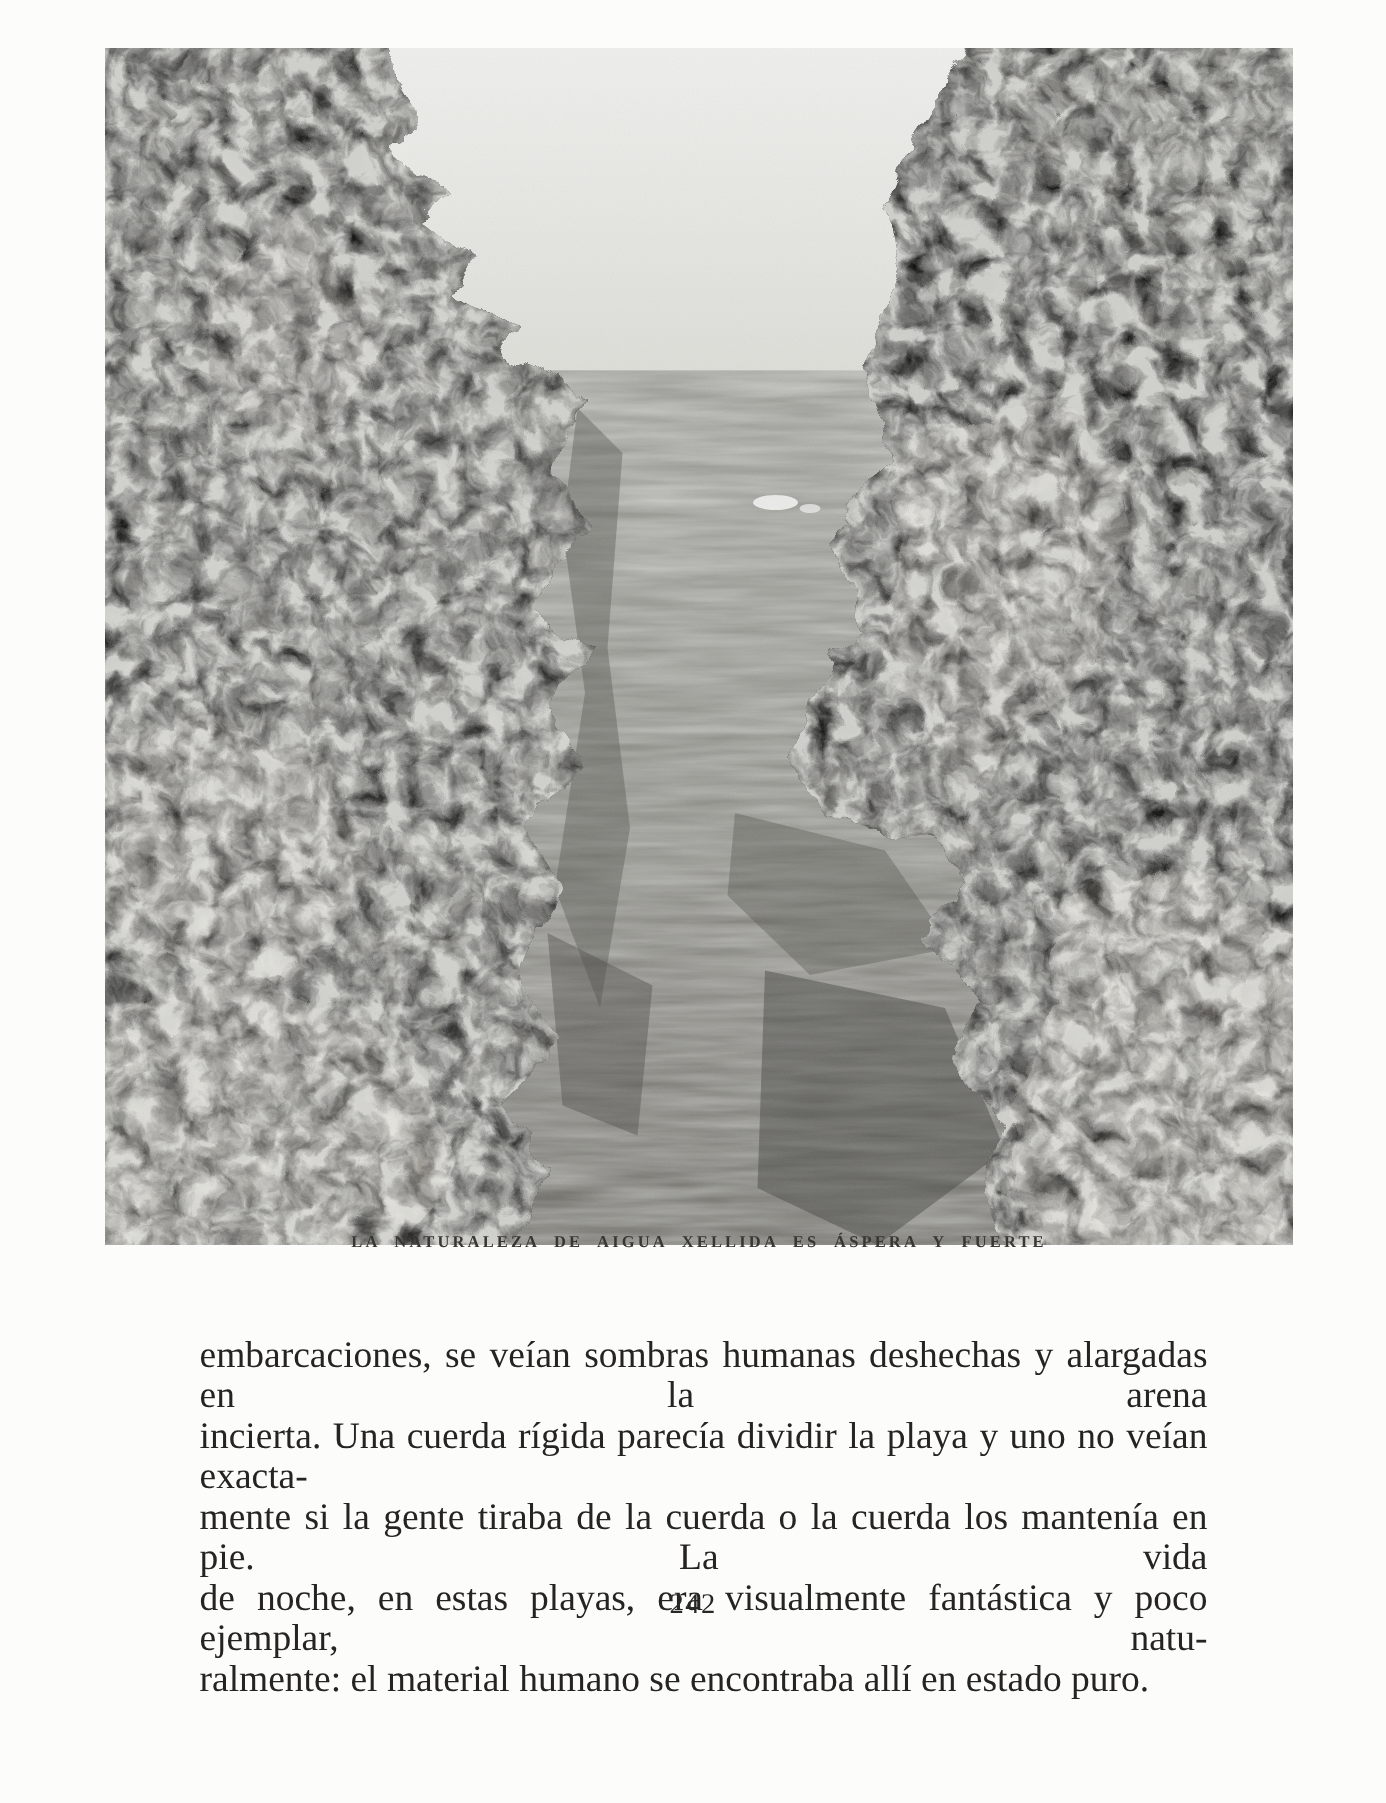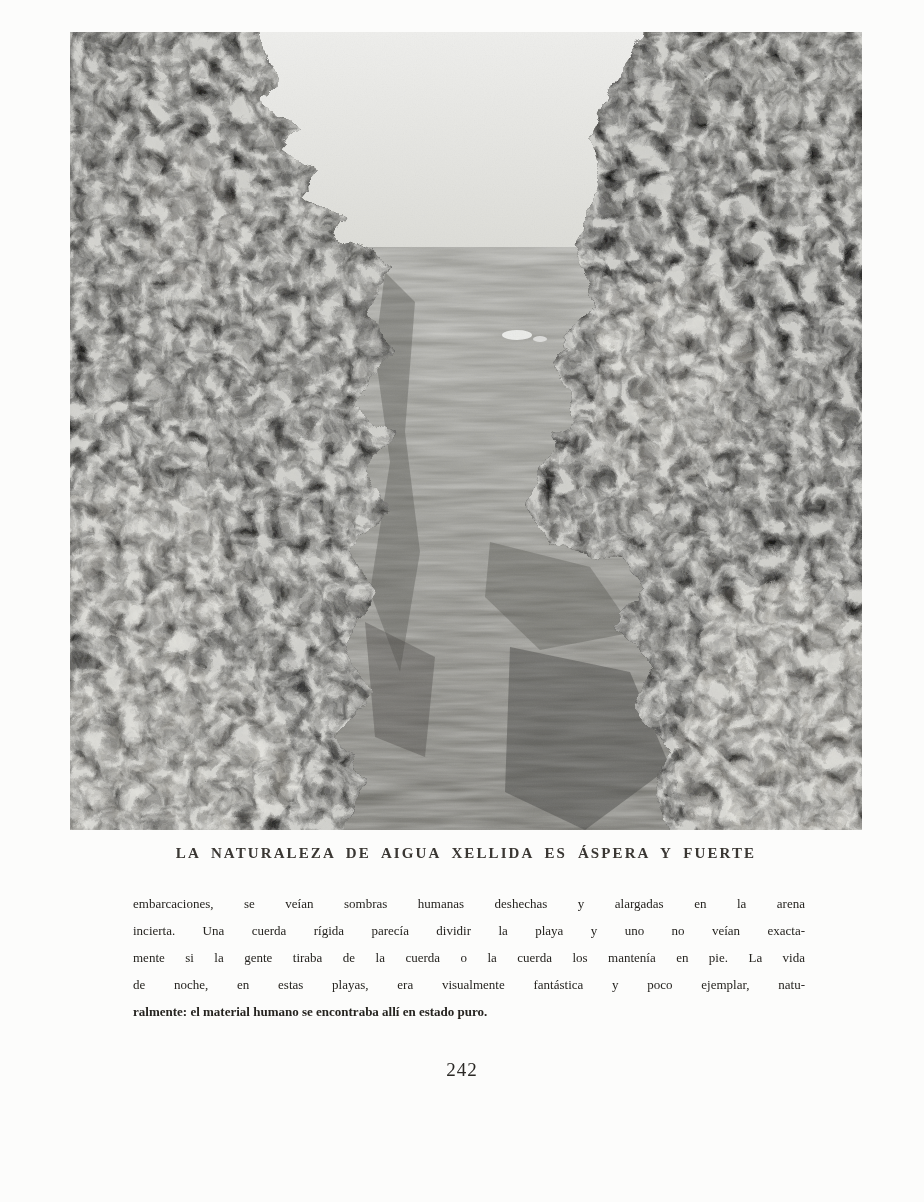--- a/index.html
+++ b/index.html
@@ -7,30 +7,30 @@
     position:relative; width:924px; height:1202px;
     background:#fcfcfb; overflow:hidden;
     font-family:"Liberation Serif", serif;
   }
   .photo {
     position:absolute; left:70px; top:32px; width:792px; height:798px;
     margin:0; overflow:hidden; background:#d8d8d4;
   }
   .photo svg { display:block; }
   .caption {
-    position:absolute; left:70px; top:845px; width:792px;
-    text-align:center; font-size:15px; font-weight:bold;
+    position:absolute; left:70px; top:822px; width:792px;
+    text-align:center; font-size:11px; font-weight:bold;
     letter-spacing:2.1px; word-spacing:5px; color:#3a3733;
   }
   .paragraph {
     position:absolute; left:133px; top:890px; width:672px;
-    font-size:13px; line-height:27px; color:#262420;
+    font-size:25px; line-height:27px; color:#262420;
   }
   .paragraph .line { text-align:justify; text-align-last:justify; }
-  .paragraph .line:last-child { text-align-last:left;font-weight:bold; }
+  .paragraph .line:last-child { text-align-last:left; }
   .page-number {
     position:absolute; left:0; top:1035px; width:924px;
     text-align:center; font-size:19px; letter-spacing:1px; color:#2a2825;margin-top:24px;
   }
   .watermark {
     position:absolute; top:1160px; right:22px;
     font-family:"Liberation Sans", sans-serif; font-weight:bold;
     font-size:26px; letter-spacing:0.5px;
     color:#ffffff; -webkit-text-stroke:1.2px #e3e5e5;
     text-shadow:0 0 1px #e6e8e8;

